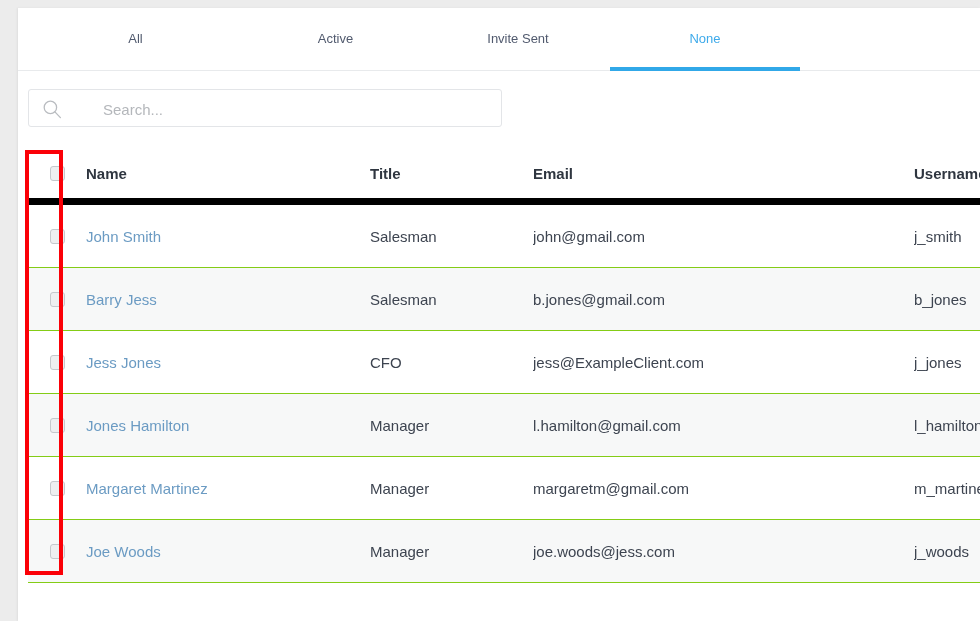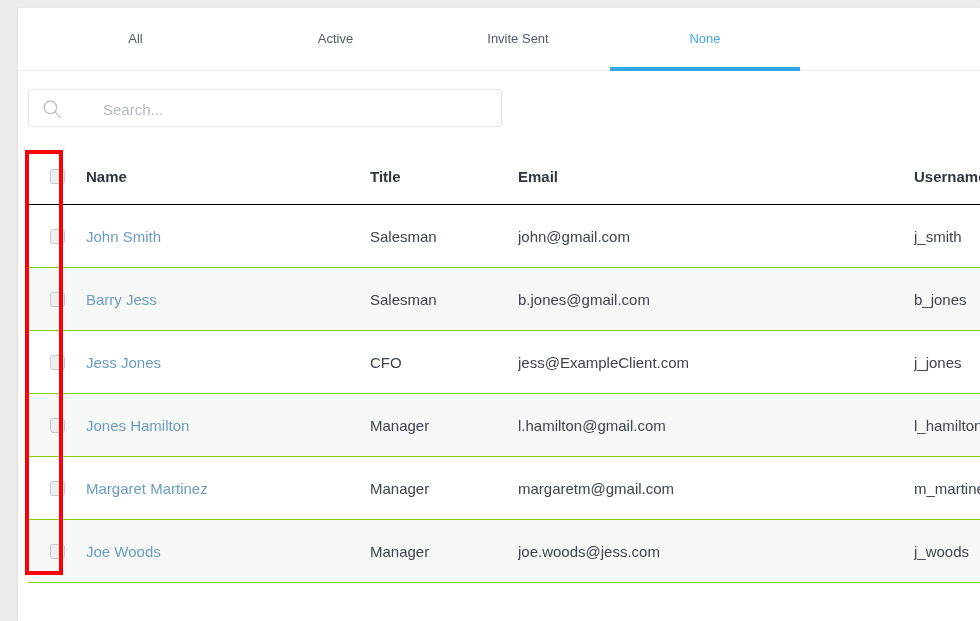--- a/index.html
+++ b/index.html
@@ -113,21 +113,21 @@
     width: 952px;
   }
   .trow {
     position: relative;
     height: 63px;
     width: 952px;
     box-sizing: border-box;
   }
   .trow.head {
     height: 56px;
-    border-bottom: 1px solid #000000;
+    border-bottom: 7px solid #000000;
   }
   .trow.odd  { background: #ffffff; }
   .trow.even { background: #f7f8f8; }
   .trow.body { border-bottom: 1px solid #84cc16; }
 
   .cell {
     position: absolute;
     top: 0;
     height: 100%;
     display: flex;
@@ -138,21 +138,21 @@
     overflow: hidden;
   }
   .trow.head .cell {
     font-weight: bold;
     color: #2f3640;
   }
 
   .c-check { left: 22px;  width: 30px; justify-content: flex-start; }
   .c-name  { left: 58px;  width: 280px; }
   .c-title { left: 342px; width: 160px; }
-  .c-email { left: 490px; width: 380px; }
+  .c-email { left: 505px; width: 380px; }
   .c-user  { left: 886px; width: 96px; }
 
   .name-link {
     color: #6b9bc3;
     cursor: pointer;
   }
 
   
   .cb {
     width: 15px;

